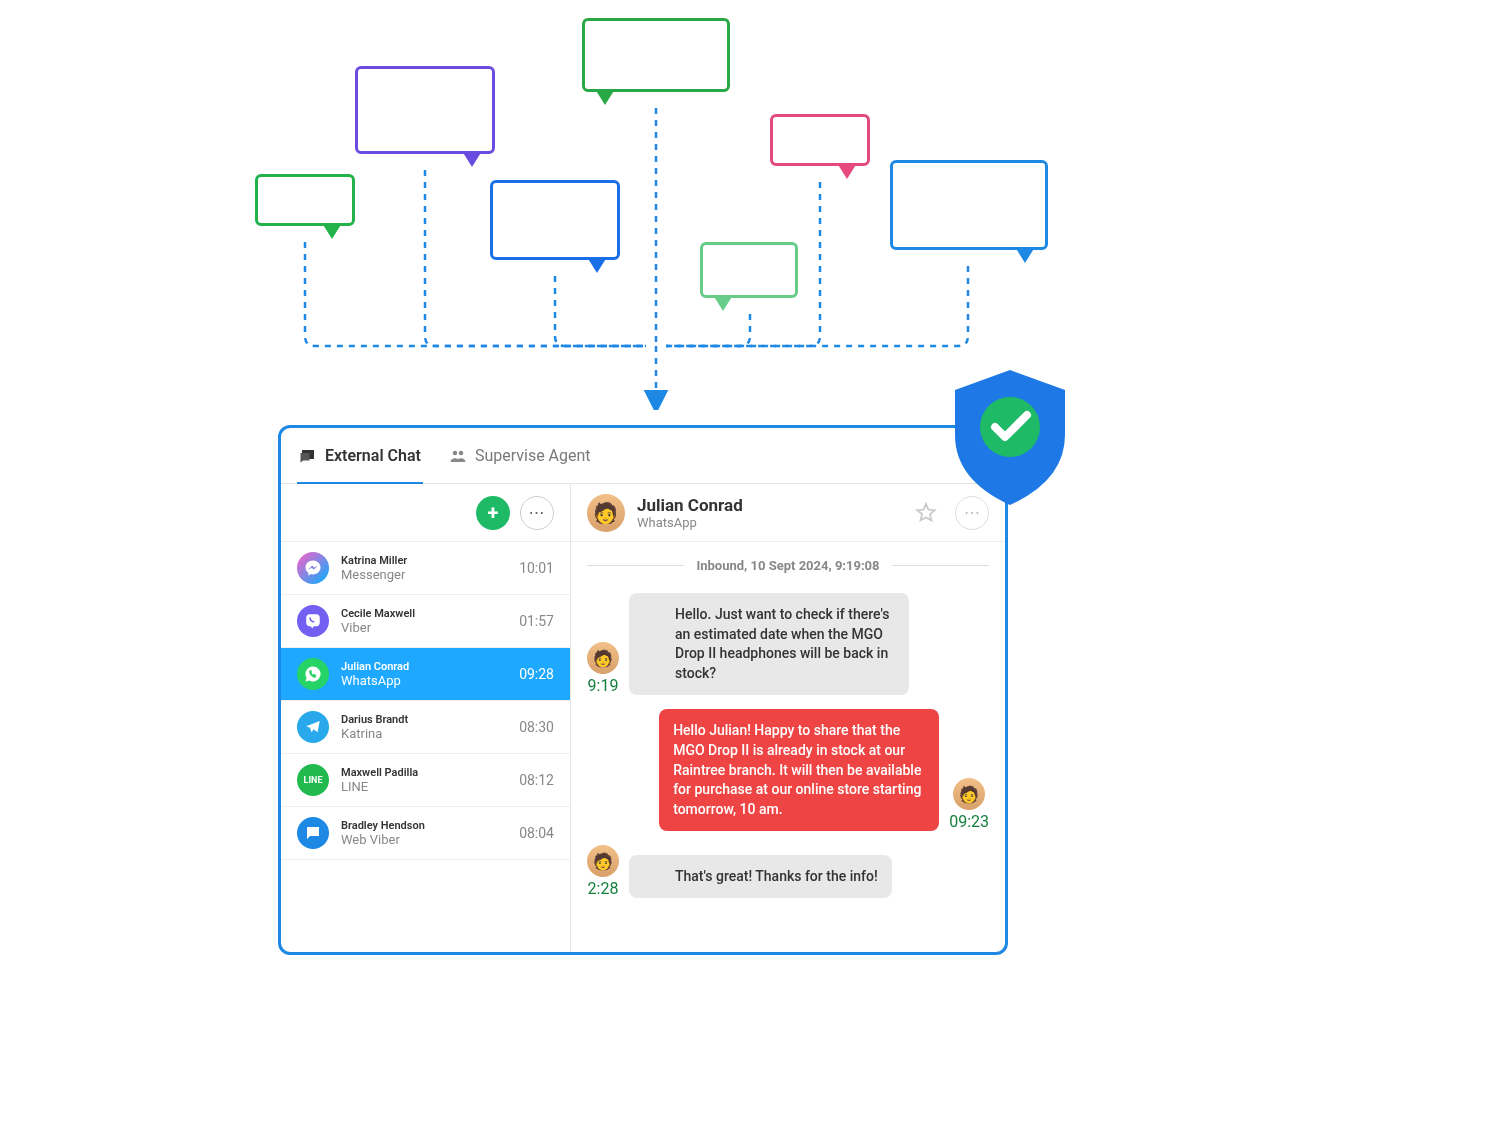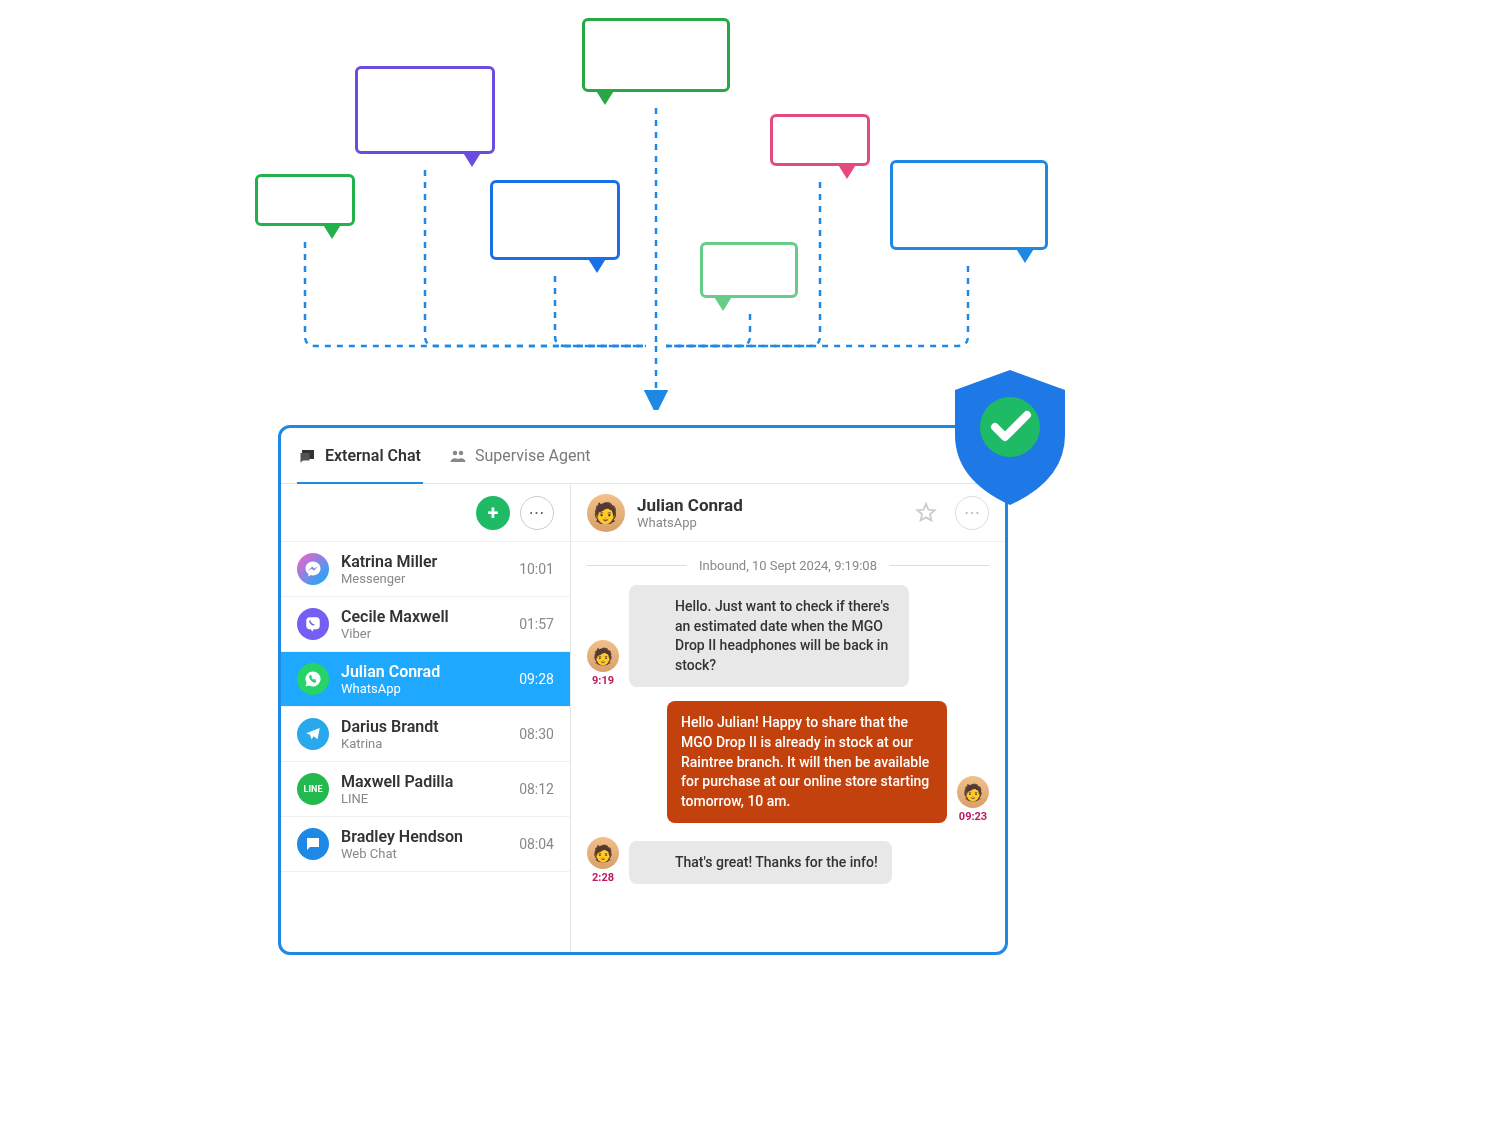--- a/index.html
+++ b/index.html
@@ -152,21 +152,21 @@
     font-size: 14px;
     flex-shrink: 0;
   }
   .icon-messenger { background: linear-gradient(135deg, #ff5ec8, #00b2ff); }
   .icon-viber { background: #7360f2; }
   .icon-whatsapp { background: #25d366; }
   .icon-telegram { background: #29a9eb; }
   .icon-line { background: #22ba4f; font-size: 9px; font-weight: bold; }
   .icon-webchat { background: #1e88e5; }
   .conv-text { flex: 1; min-width: 0; }
-  .conv-name { font-weight: 600; color: #333; font-size: 16px; }
+  .conv-name { font-weight: 600; color: #333; font-size: 11px; }
   .conv-sub { color: #888; font-size: 13px; }
   .conv-time { color: #888; font-size: 14px; margin-left: 8px; }
   .chat-pane {
     flex: 1;
     display: flex;
     flex-direction: column;
   }
   .chat-header {
     height: 58px;
     display: flex;
@@ -205,46 +205,47 @@
     padding: 16px;
     overflow: hidden;
   }
   .divider {
     text-align: center;
     color: #888;
     font-size: 13px;
     display: flex;
     align-items: center;
     gap: 12px;
-    margin-bottom: 12px;
+    margin-bottom: 20px;
+    font-weight: bold;
   }
   .divider::before, .divider::after {
     content: '';
     flex: 1;
     height: 1px;
     background: #ddd;
   }
   .msg-row {
     display: flex;
     align-items: flex-end;
     gap: 10px;
     margin-bottom: 14px;
   }
   .msg-row.out { flex-direction: row-reverse; }
   .msg-meta { display: flex; flex-direction: column; align-items: center; gap: 2px; }
-  .msg-time { font-size: 11px; color: #be185d; font-weight: bold; }
+  .msg-time { font-size: 16px; color: #15803d; }
   .msg-bubble {
     max-width: 280px;
     padding: 12px 14px;
     border-radius: 8px;
     font-size: 14px;
     line-height: 1.4;
   }
   .msg-bubble.in { background: #e8e8e8; color: #333; font-weight: 500; padding-left: 46px; }
-  .msg-bubble.out { background: #c2410c; color: #fff; font-weight: 500; border-radius: 8px; }
+  .msg-bubble.out { background: #ef4444; color: #fff; font-weight: 500; border-radius: 8px; }
   .shield {
     position: absolute;
     top: 365px;
     left: 945px;
     width: 130px;
     height: 145px;
   }
 </style>
 </head>
 <body>
@@ -366,21 +367,21 @@
     <div class="conv-time">08:12</div>
   </div>
           <div class="conv-item">
     <div class="conv-icon icon-webchat">
               <svg width="18" height="18" viewBox="0 0 24 24" fill="#fff">
                 <path d="M4 4h16v12H8l-4 4V4z"></path>
               </svg>
             </div>
     <div class="conv-text">
       <div class="conv-name">Bradley Hendson</div>
-      <div class="conv-sub">Web Chat</div>
+      <div class="conv-sub">Web Viber</div>
     </div>
     <div class="conv-time">08:04</div>
   </div>
         </div>
     </div>
 
     <div class="chat-pane">
       <div class="chat-header">
         <div class="avatar">🧑</div>
         <div class="chat-header-text">

